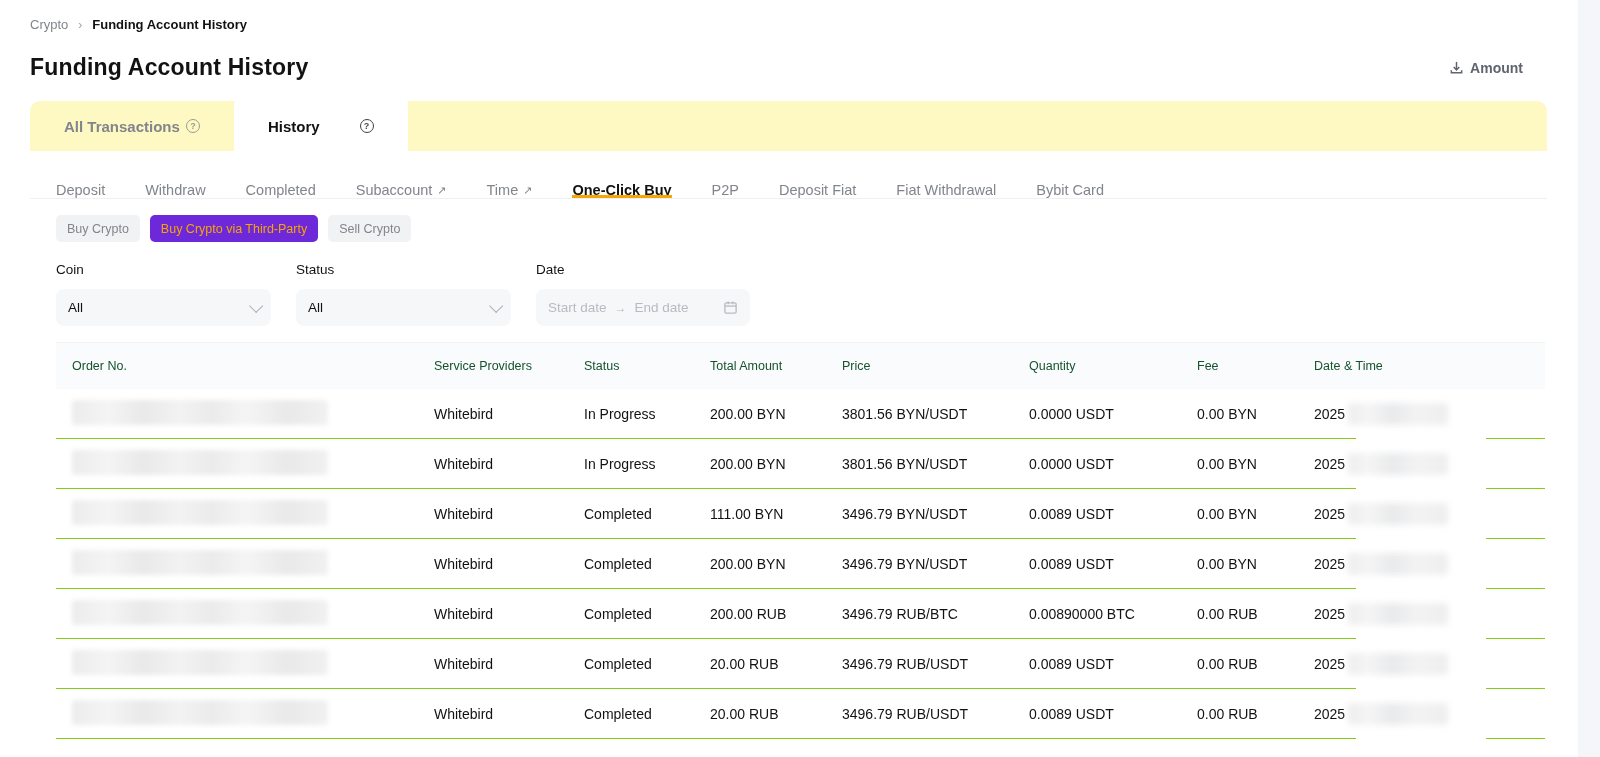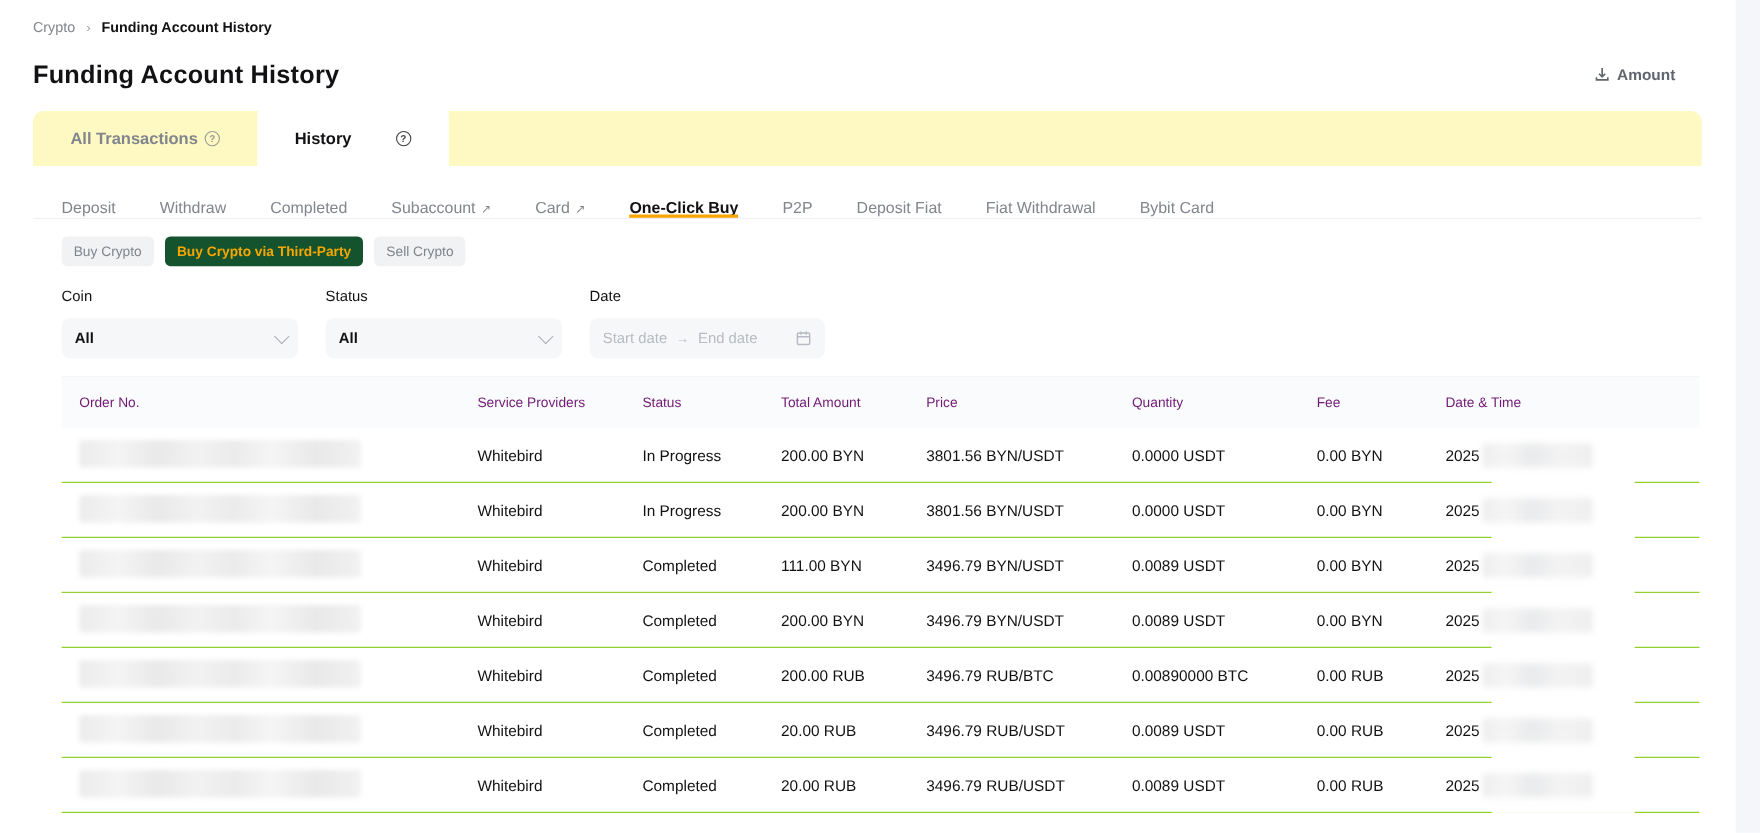--- a/index.html
+++ b/index.html
@@ -37,42 +37,42 @@
   .subtab { position:relative; display:flex; align-items:center; gap:3px; font-size:14.5px;
     color:#81858c; font-weight:500; cursor:pointer; white-space:nowrap; }
   .subtab.active { color:#121214; font-weight:700; }
   .subtab.active::after { content:""; position:absolute; left:0; right:0; bottom:0; height:3px; background:#f7a600; }
   .ext-arrow { font-size:11px; color:#81858c; margin-left:2px; }
 
   
   .pills { display:flex; gap:10px; margin:16px 0 0 56px; }
   .pill { height:27px; display:flex; align-items:center; padding:0 11px; border-radius:5px;
     background:#f1f2f4; color:#81858c; font-size:12.5px; font-weight:500; cursor:pointer; }
-  .pill.active { background:#14532d; color:#f7a600; font-weight:700; }
+  .pill.active { background:#6d28d9; color:#f7a600; font-weight:400; }
 
   
   .filters { display:flex; gap:25px; margin:20px 0 0 56px; }
   .filter-label { font-size:13.5px; color:#121214; margin-bottom:12px; }
   .control { width:215px; height:37px; background:#f6f7f9; border-radius:8px; display:flex;
     align-items:center; padding:0 12px; cursor:pointer; }
-  .control .value { flex:1; font-size:13.5px; font-weight:700; color:#121214; }
+  .control .value { flex:1; font-size:13.5px; font-weight:400; color:#121214; }
   .chevron { width:10px; height:10px; border-right:1.5px solid #adb1b8; border-bottom:1.5px solid #adb1b8;
     transform:rotate(45deg) translateY(-3px); }
   .date-control { width:214px; }
   .date-control .ph { color:#b7bbc1; font-size:13.5px; font-weight:500; }
   .date-arrow { color:#b7bbc1; font-size:12px; margin:0 8px; }
   .date-control .ph.end { flex:1; }
   .cal-icon svg { display:block; }
 
   
   .table-wrap { margin:16px 31px 0 30px; }
   .tbl { width:1489px; margin-left:26px; border-top:1px solid #f2f3f5; }
   .thead { display:grid; grid-template-columns:378px 150px 126px 132px 187px 168px 117px 1fr;
     height:46px; align-items:center; background:#fafbfc; }
-  .thead .th { font-size:12.5px; color:#701a75; font-weight:400; }
+  .thead .th { font-size:12.5px; color:#14532d; font-weight:400; }
   .th:first-child, .td:first-child { padding-left:16px; }
   .tbody { position:relative; }
   .row { display:grid; grid-template-columns:378px 150px 126px 132px 187px 168px 117px 1fr;
     height:50px; align-items:center; border-bottom:1px solid #84cc16; font-size:14px; font-weight:500; }
   .td { color:#121214; }
 
   .redact { display:inline-block; height:25px; width:256px; border-radius:3px;
     background:linear-gradient(90deg,#ececec,#f4f4f4 14%,#e9e9e9 28%,#f2f2f2 42%,#ebebeb 55%,#f5f5f5 68%,#e9e9e9 84%,#f1f1f1);
     filter:blur(2.5px); }
   .date-cell { display:flex; align-items:center; }
@@ -129,21 +129,21 @@
       </div>
       <div class="subtab">
         <span>Completed</span>
 
       </div>
       <div class="subtab">
         <span>Subaccount</span>
         <span class="ext-arrow">↗</span>
       </div>
       <div class="subtab">
-        <span>Card</span>
+        <span>Time</span>
         <span class="ext-arrow">↗</span>
       </div>
       <div class="subtab active">
         <span>One-Click Buy</span>
 
       </div>
       <div class="subtab">
         <span>P2P</span>
 
       </div>

